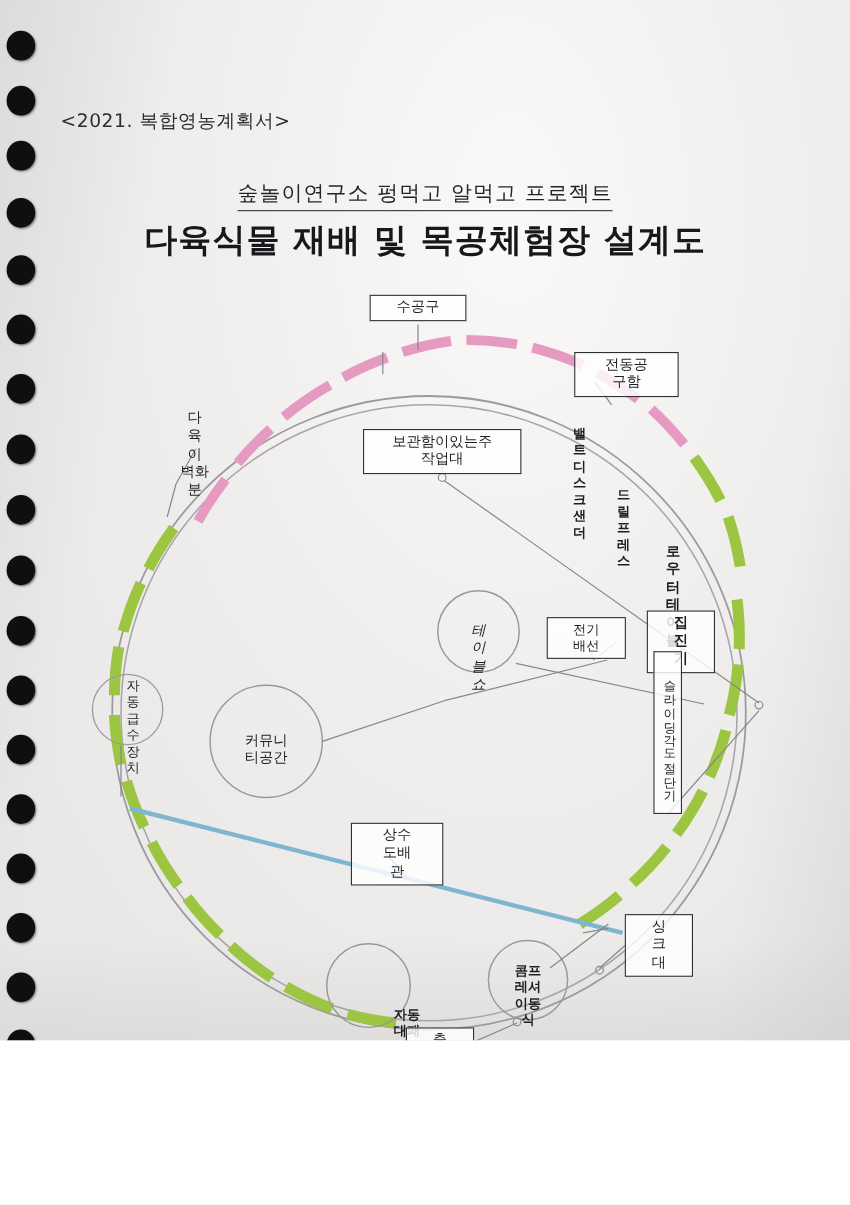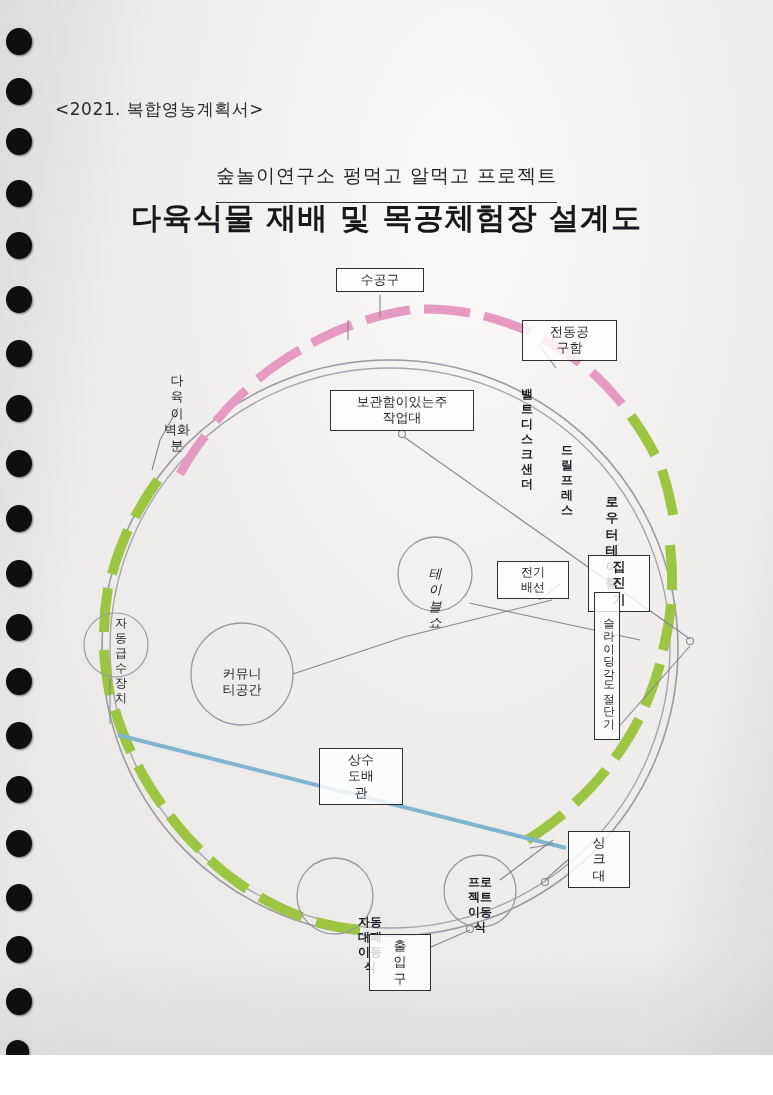--- a/index.html
+++ b/index.html
@@ -7,21 +7,21 @@
     margin: 0;
     padding: 0;
     background: #ffffff;
   }
   body {
     font-family: "DejaVu Sans", "Liberation Sans", sans-serif;
   }
   #page {
     position: relative;
     width: 773px;
-    height: 1055px;
+    height: 946px;
     overflow: hidden;
     background: #f2f0ee;
     background-image:
       radial-gradient(ellipse at 60% 20%, #faf9f7 0%, #f0eeec 45%, #e8e6e4 100%);
   }
   
   #paper-shade {
     position: absolute;
     inset: 0;
     background: linear-gradient(100deg, rgba(210,208,206,0.55) 0%, rgba(255,255,255,0) 18%),
@@ -63,21 +63,21 @@
     left: 0;
     top: 163px;
     width: 773px;
     text-align: center;
     font-size: 19px;
     color: #23232b;
     letter-spacing: 1px;
   }
   .subtitle span {
     border-bottom: 1.5px solid #33333a;
-    padding-bottom: 16px;
+    padding-bottom: 4px;
   }
   .maintitle {
     position: absolute;
     left: 0;
     top: 198px;
     width: 773px;
     text-align: center;
     font-size: 30px;
     font-weight: bold;
     color: #17171c;
@@ -259,18 +259,18 @@
     <div class="lbl bold" style="left:588px; top:555px; width:62px;">집진기</div>
     <div class="lbl vertical tiny" style="left:594px; top:592px; width:26px; height:148px;">슬라이딩각도절단기</div>
     <div class="lbl noborder small" style="left:92px; top:613px; width:48px;">자동
 급수
 장치</div>
     <div class="lbl noborder" style="left:196px; top:663px; width:92px;">커뮤니티공간</div>
     <div class="lbl" style="left:319px; top:748px; width:84px;">상수도배관</div>
     <div class="lbl" style="left:568px; top:831px; width:62px;">싱크대</div>
     <div class="lbl noborder bold small" style="left:297px; top:912px; width:76px;margin-left:35px;">자동대패
 이동식</div>
-    <div class="lbl noborder bold small" style="left:442px; top:872px; width:76px;">프로젝트
+    <div class="lbl noborder bold small" style="left:442px; top:872px; width:76px;">콤프레셔
 이동식</div>
     <div class="lbl" style="left:369px; top:934px; width:62px;">출입구</div>
 
   </div>
 </div>
 
 </body></html>

